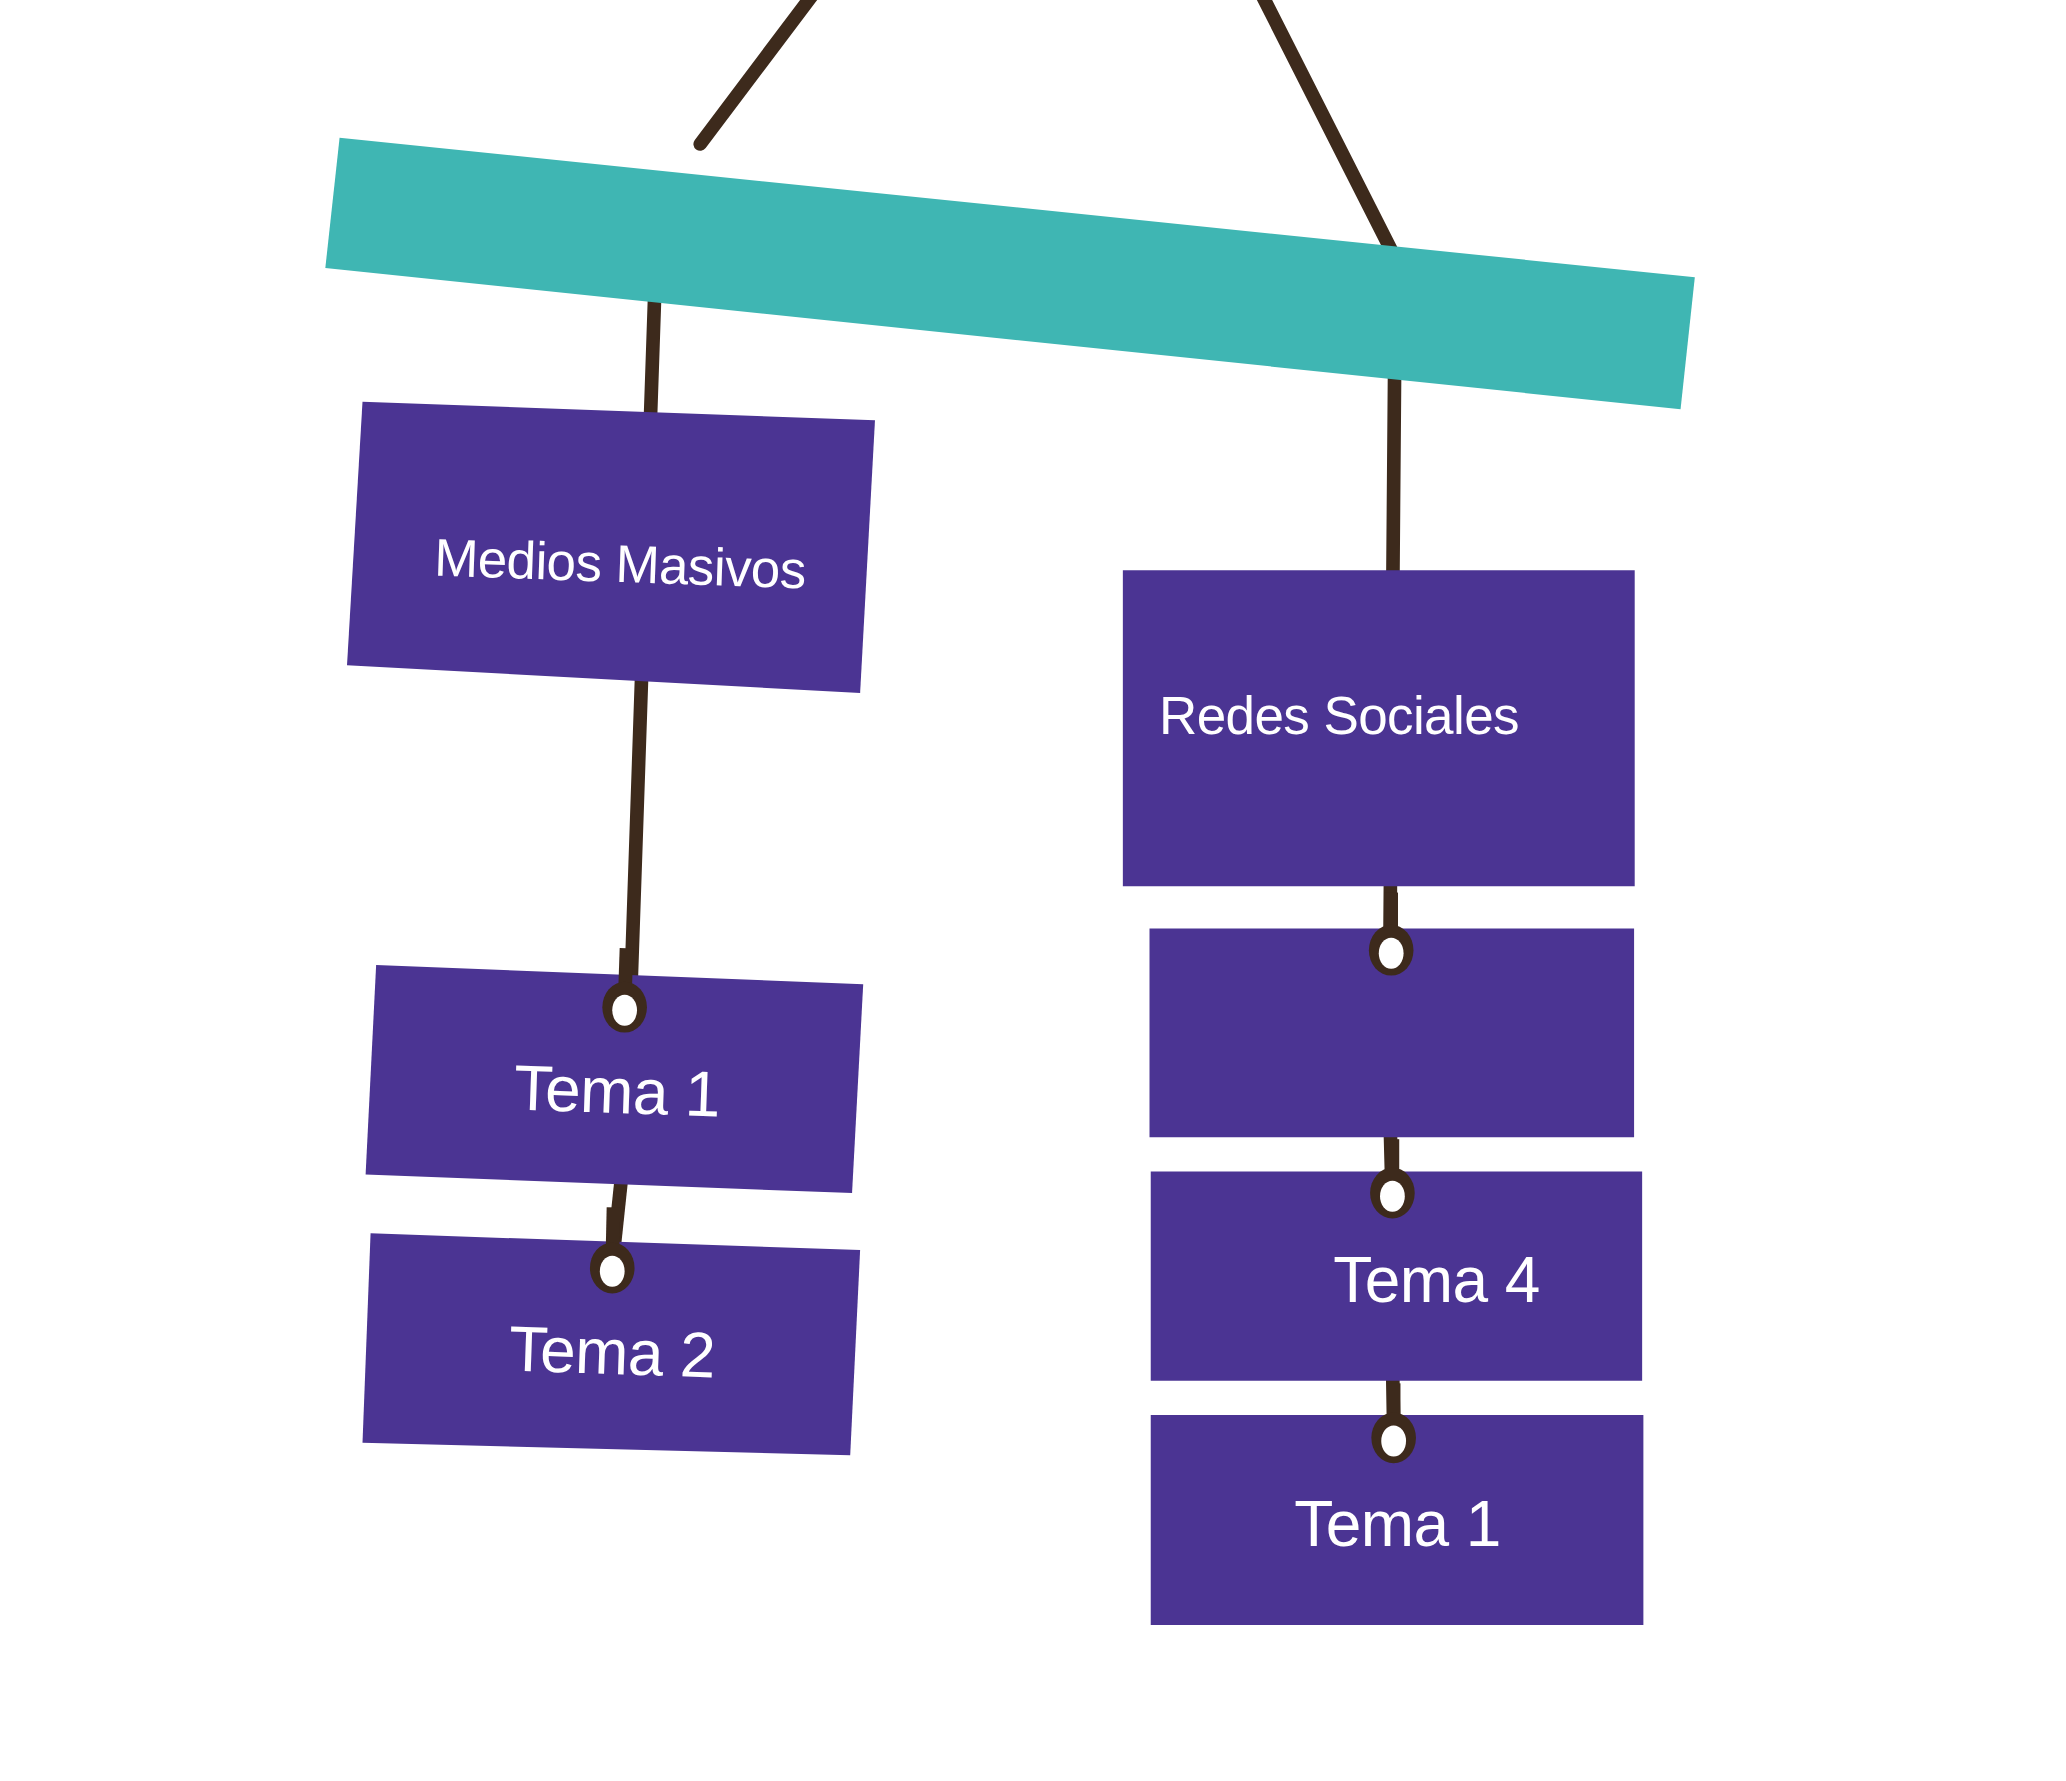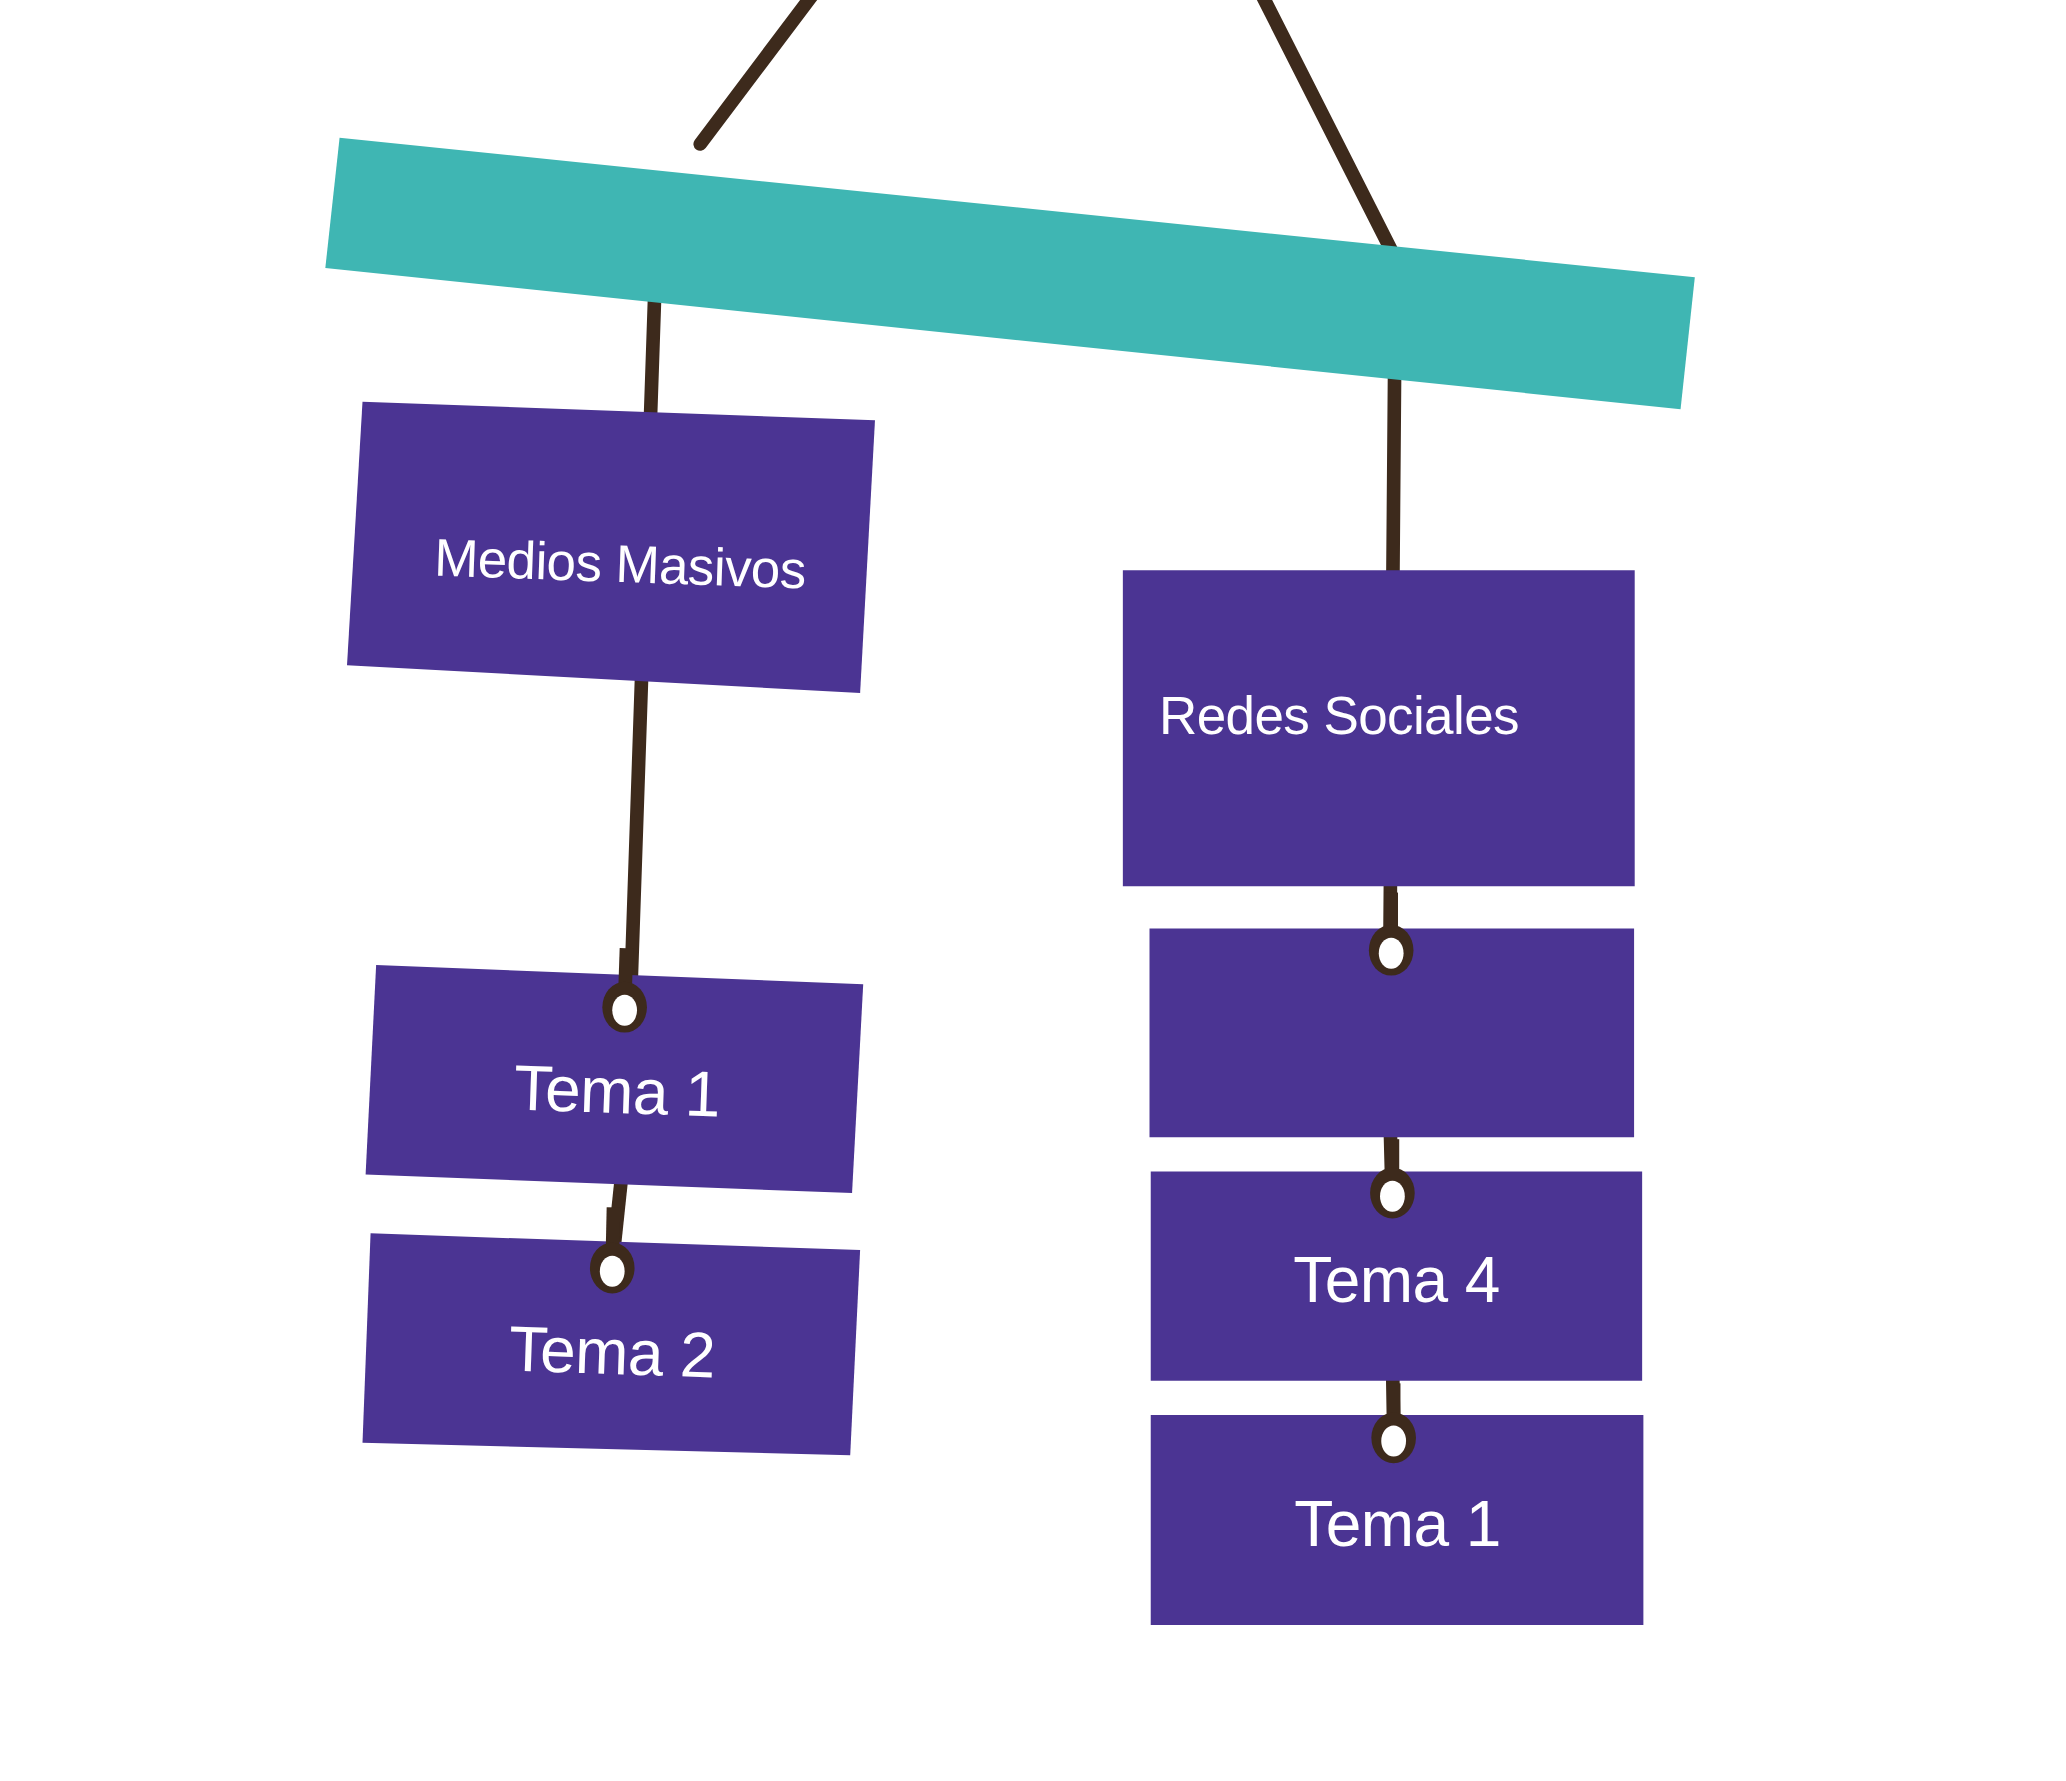--- a/index.html
+++ b/index.html
@@ -118,18 +118,18 @@
 
   <div class="node-label label-branch" style="left:363px; top:533px; width:514px; transform:rotate(2.0deg);">Medios Masivos</div>
 
   <div class="node-label label-branch" style="left:1123px; top:685px; width:432px;">Redes Sociales</div>
 
   <div class="node-label label-topic" style="left:372px; top:1054px; width:490px; transform:rotate(2.0deg);">Tema 1</div>
 
   <div class="node-label label-topic" style="left:367px; top:1315px; width:490px; transform:rotate(2.0deg);">Tema 2</div>
 
 
-  <div class="node-label label-topic" style="left:1151px; top:1243px; width:491px;">Tema 4</div>
+  <div class="node-label label-topic" style="left:1151px; top:1243px; width:491px;padding-left:40px;">Tema 4</div>
 
   <div class="node-label label-topic" style="left:1151px; top:1487px; width:493px;">Tema 1</div>
 
 </div>
 
 
 </body></html>

